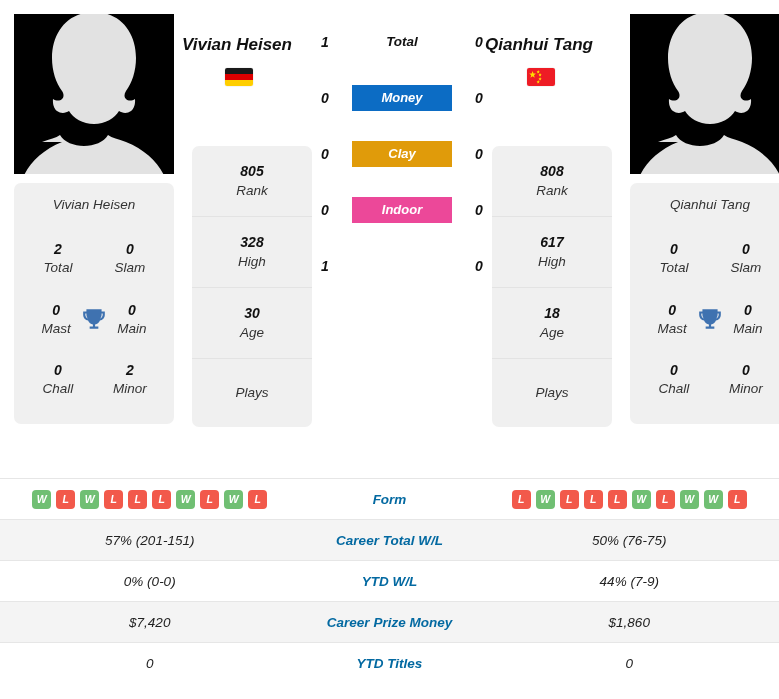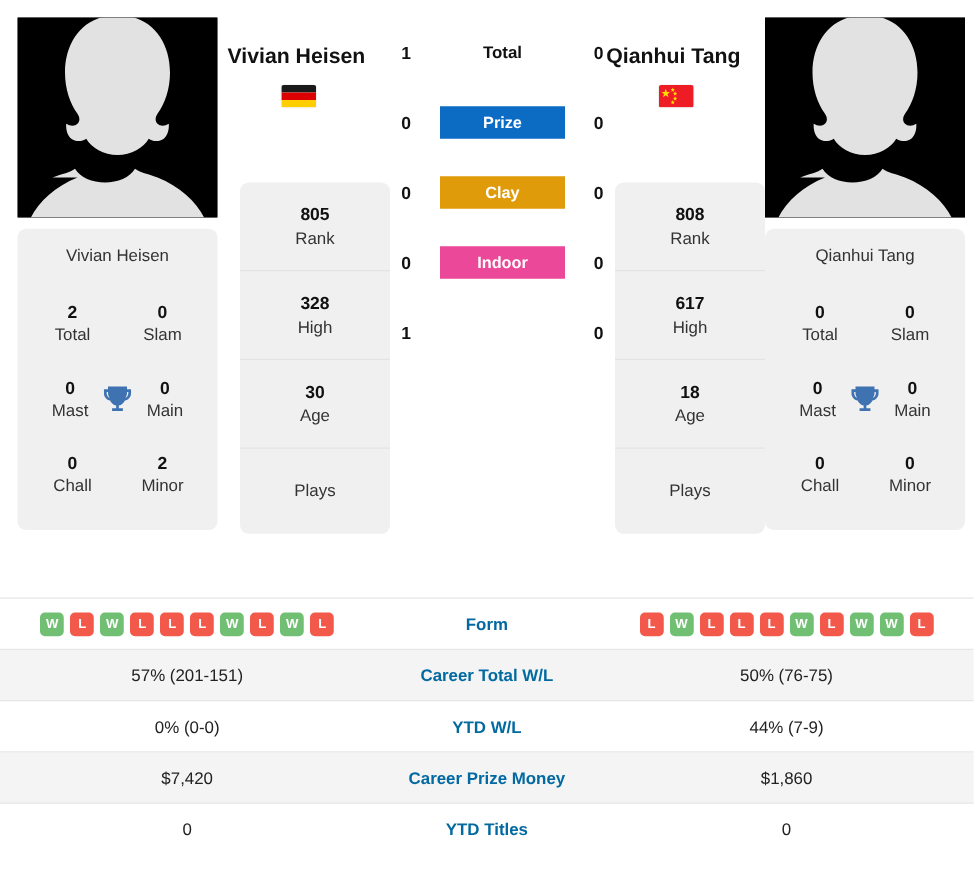--- a/index.html
+++ b/index.html
@@ -4,21 +4,21 @@
 <style>
   * { box-sizing: border-box; margin: 0; padding: 0; }
   html, body {
     width: 779px; height: 699px;
     background: #ffffff;
     font-family: "Liberation Sans", sans-serif;
     color: #1a1a1a;
     overflow: hidden;
   }
 
-  .page { width: 640px; height: 699px; position: relative; }
+  .page { width: 640px; height: 699px; position: relative; font-style: italic; }
 
   
   .compare {
     display: flex;
     align-items: flex-start;
     padding: 14px 14px 0 14px;
     height: 478px;
   }
 
   
@@ -328,41 +328,41 @@
 
     <div class="surf-col">
       <div class="surf-rows" id="surf-rows">
           <div class="surf-row">
             <div class="surf-score">1</div>
             <div class="surf-badge plain" style="background: transparent; color: rgb(17, 17, 17);">Total</div>
             <div class="surf-score">0</div>
           </div>
           <div class="surf-row">
             <div class="surf-score">0</div>
-            <div class="surf-badge" style="background: rgb(12, 108, 196); color: rgb(255, 255, 255);">Prize</div>
+            <div class="surf-badge" style="background: rgb(12, 108, 196); color: rgb(255, 255, 255);">Money</div>
             <div class="surf-score">0</div>
           </div>
           <div class="surf-row">
             <div class="surf-score">0</div>
             <div class="surf-badge" style="background: rgb(224, 155, 10); color: rgb(255, 255, 255);">Clay</div>
             <div class="surf-score">0</div>
           </div>
           <div class="surf-row">
             <div class="surf-score">0</div>
             <div class="surf-badge" style="background: #ec4899; color: rgb(255, 255, 255);">Indoor</div>
             <div class="surf-score">0</div>
           </div>
           <div class="surf-row">
             <div class="surf-score">1</div>
             <div class="surf-score">0</div>
           </div>
         </div>
     </div>
 
-    <div class="info-col" style="">
+    <div class="info-col" style="margin-right:18px;">
       <div class="info-cell">
         <div class="info-num">808</div>
         <div class="info-lbl">Rank</div>
       </div>
       <div class="info-cell">
         <div class="info-num">617</div>
         <div class="info-lbl">High</div>
       </div>
       <div class="info-cell">
         <div class="info-num">18</div>

